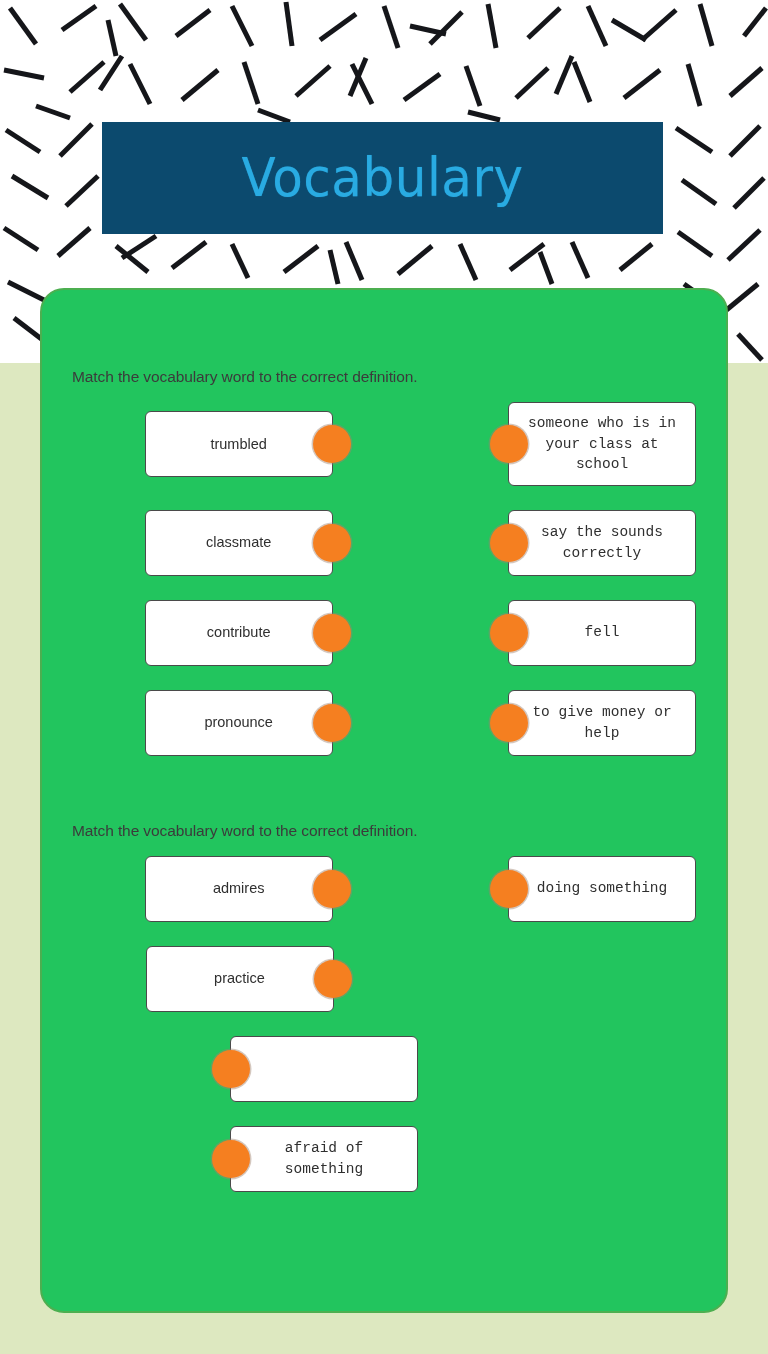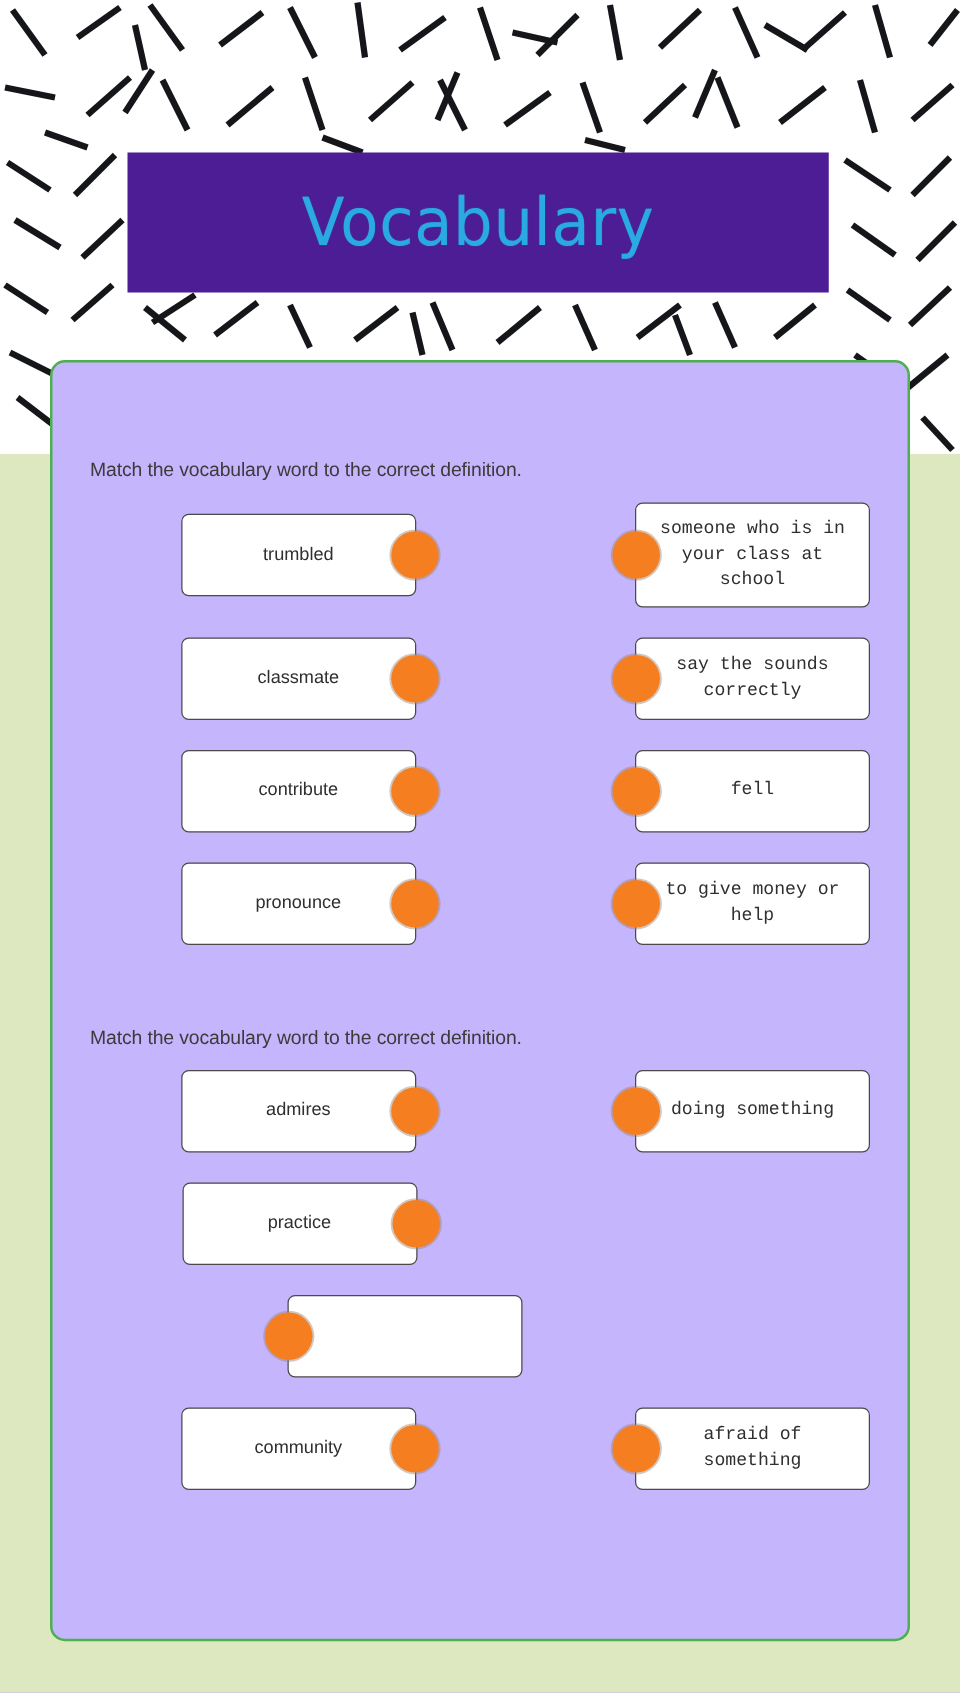--- a/index.html
+++ b/index.html
@@ -30,21 +30,21 @@
     display: block;
   }
 
   
   #title-banner {
     position: absolute;
     left: 102px;
     top: 122px;
     width: 561px;
     height: 112px;
-    background: #4c1d95;
+    background: #0c4a6e;
     display: flex;
     align-items: center;
     justify-content: center;
     z-index: 5;
   }
   #title-text {
     font-family: "DejaVu Sans", sans-serif;
     font-size: 50px;
     line-height: 1;
     color: #29abe2;
@@ -55,23 +55,23 @@
   }
 
   
   #worksheet-card {
     position: absolute;
     left: 40px;
     top: 288px;
     width: 688px;
     height: 1025px;
     box-sizing: border-box;
-    background: #c4b5fd;
+    background: #22c55e;
     border: 2px solid #4caf50;
-    border-radius: 12px;
+    border-radius: 24px;
     z-index: 8;
     overflow: hidden;
   }
 
   .section {
     padding: 0 30px;
   }
   #section-1 { margin-top: 78px; }
   #section-2 { margin-top: 66px; }
 
@@ -339,26 +339,20 @@
 
     <div class="match-row">
       <div class="col-right">
         <div class="match-box box-def">
           <span class="dot dot-left"></span>
         </div>
       </div>
     </div>
 
     <div class="match-row">
-      <div class="col-left">
-        <div class="match-box box-term">
-          <span class="box-text">community</span>
-          <span class="dot dot-right"></span>
-        </div>
-      </div>
       <div class="col-right">
         <div class="match-box box-def">
           <span class="box-text">afraid of something</span>
           <span class="dot dot-left"></span>
         </div>
       </div>
     </div>
   </div>
 
 </div>

